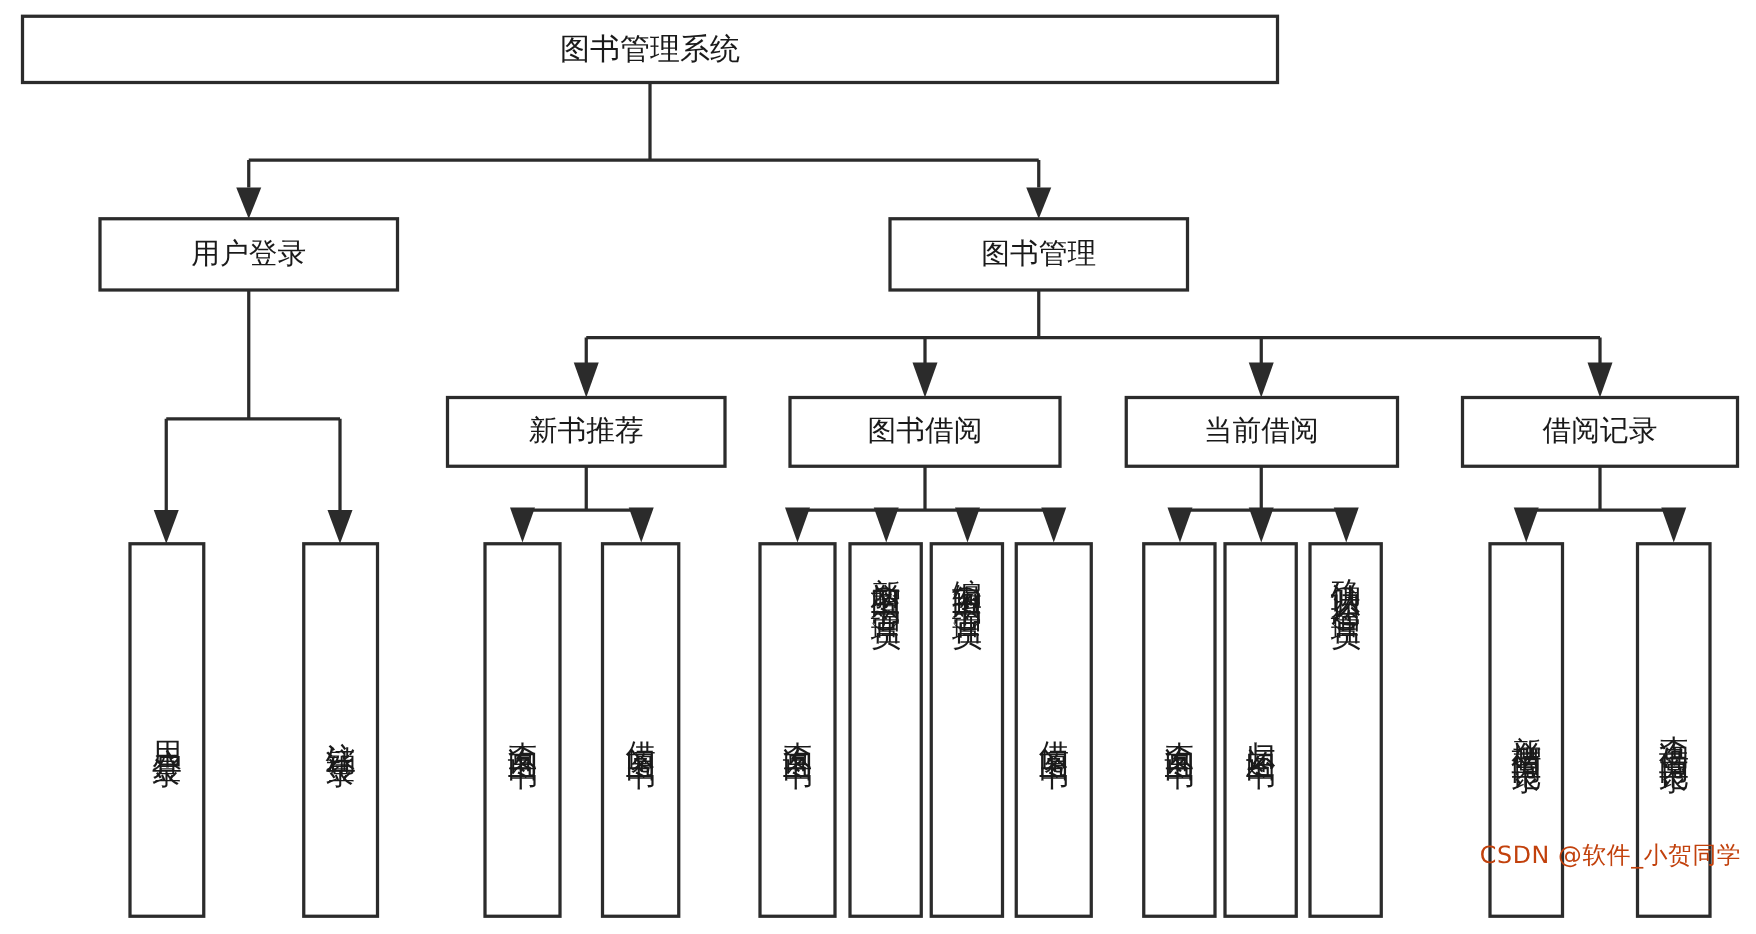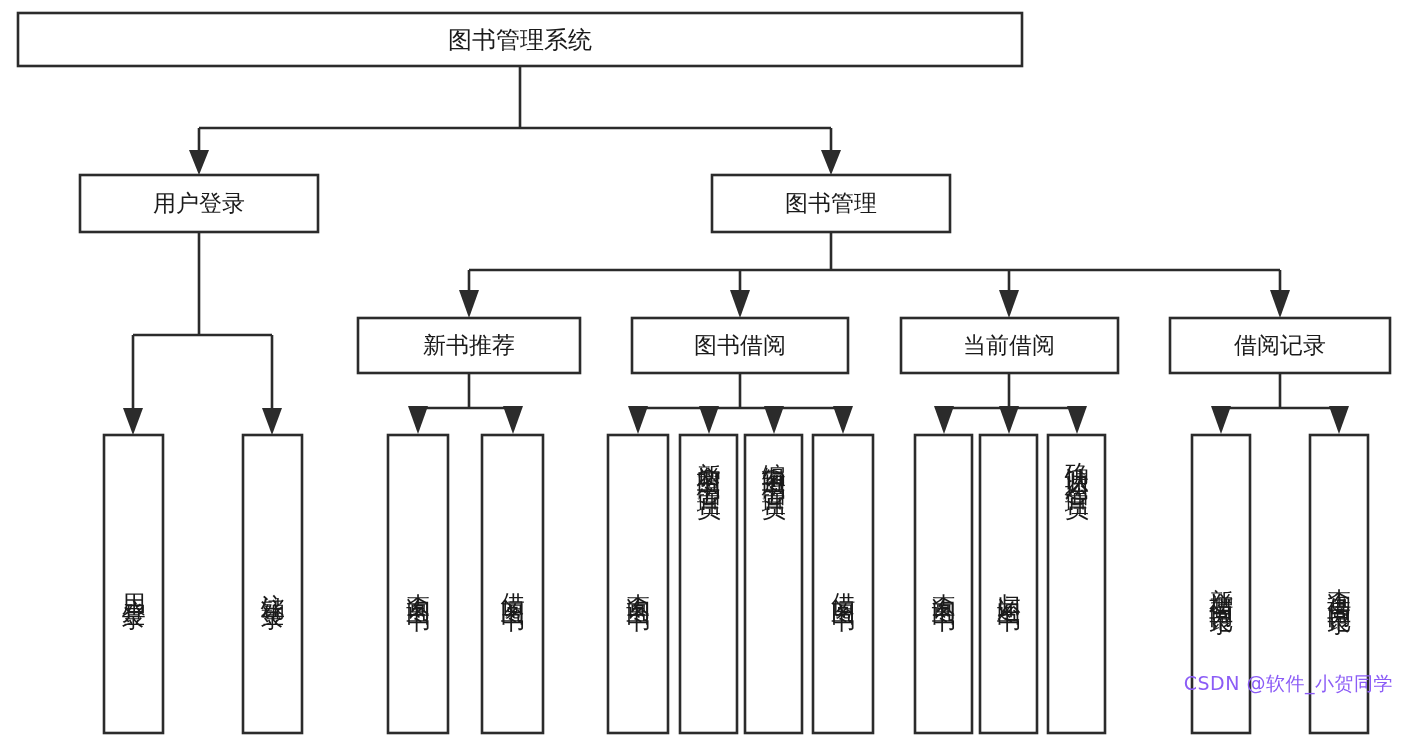--- a/index.html
+++ b/index.html
@@ -73,21 +73,21 @@
     letter-spacing: 5px;
     color: #1a1a1a;
     white-space: nowrap;
   }
   .watermark {
     position: absolute;
     right: 12px;
     bottom: 4px;
     font-family: "DejaVu Sans", "Liberation Sans", sans-serif;
     font-size: 19px;
-    color: #8b5cf6;
+    color: #c2410c;
     letter-spacing: 0.5px;
     white-space: nowrap;
   }
 </style>
 </head>
 <body>
 
 <div id="diagram-root">
 
   <svg class="diagram-canvas" viewBox="0 0 1405 747" xmlns="http://www.w3.org/2000/svg">

